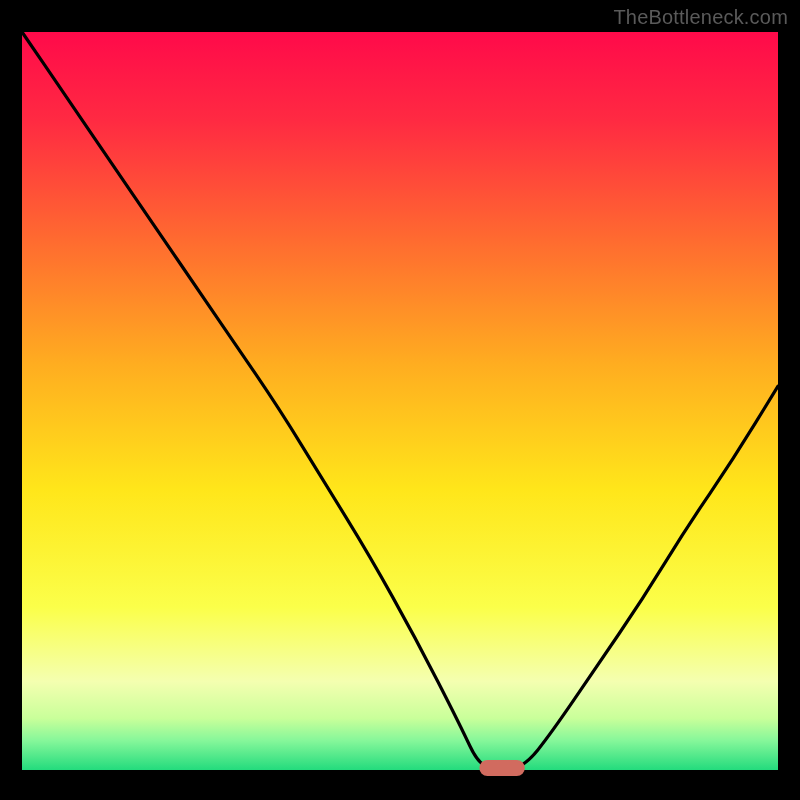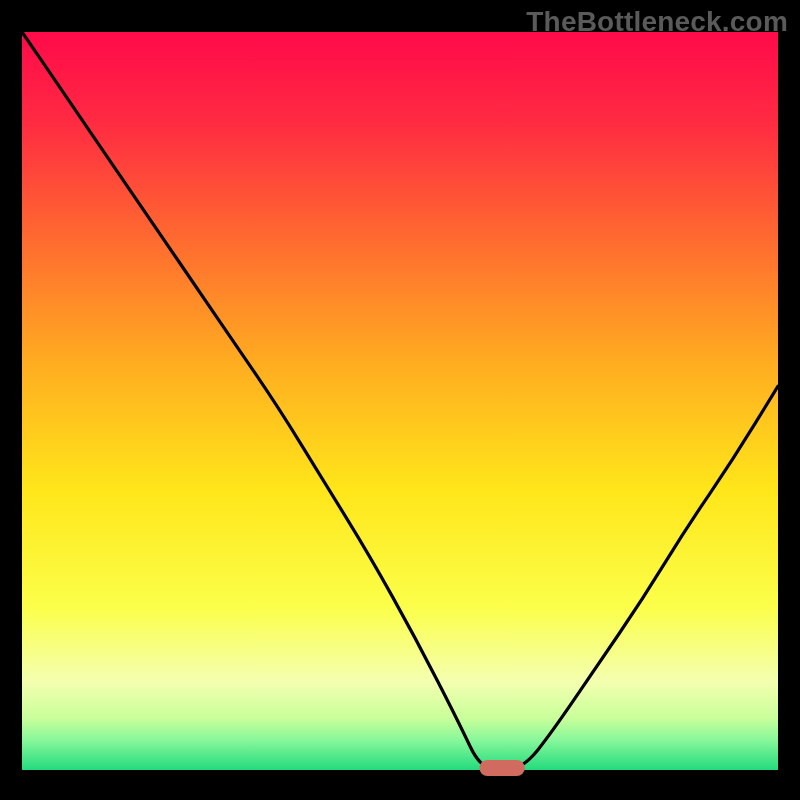--- a/index.html
+++ b/index.html
@@ -17,22 +17,22 @@
     width: 800px;
     height: 800px;
     background: #000;
   }
   .watermark {
     position: absolute;
     top: 6px;
     right: 12px;
     color: #5a5a5a;
     font-family: Arial, Helvetica, sans-serif;
-    font-size: 28px;
-    font-weight: 700;
+    font-size: 20px;
+    font-weight: 400;
     letter-spacing: 0.2px;
   }
   svg {
     position: absolute;
     left: 0;
     top: 0;
   }
   .curve {
     fill: none;
     stroke: #000;

